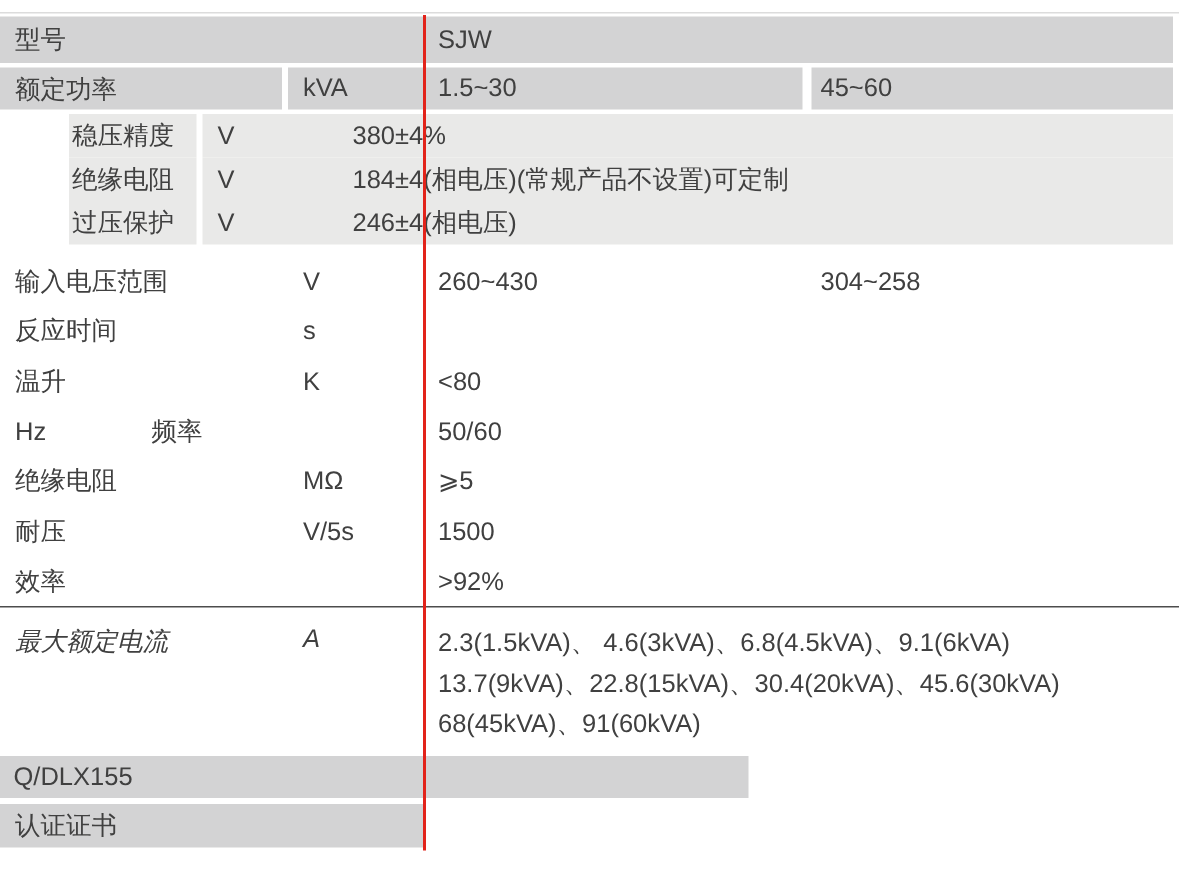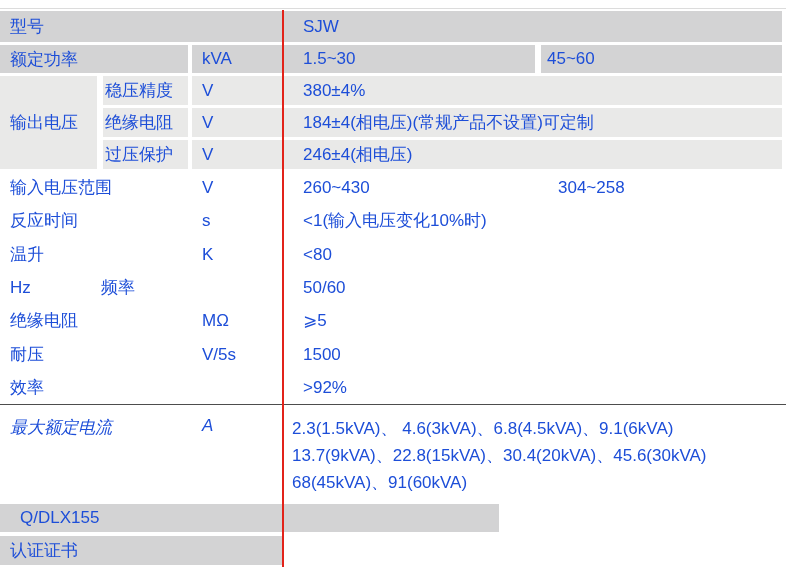--- a/index.html
+++ b/index.html
@@ -2,36 +2,36 @@
 <html><head>
 <meta charset="utf-8">
 <style>
   html,body{margin:0;padding:0;background:#ffffff;}
   #app{
     position:relative;
     width:786px;height:569px;
     background:#ffffff;
     font-family:"Liberation Sans","DejaVu Sans",sans-serif;
     font-size:17px;
-    color:#1d4ed8;
+    color:#404040;
     overflow:hidden;
   }
   .row{position:absolute;left:0;width:782px;display:flex;}
   .cell{display:flex;align-items:center;box-sizing:border-box;white-space:nowrap;overflow:visible;}
   .gray{background:#d3d3d4;}
   .light{background:#e9e9e8;}
   .pl10{padding-left:10px;}
-  .pl9{padding-left:20px;}
+  .pl9{padding-left:9px;}
   .pl6{padding-left:6px;}
   .pl2{padding-left:2px;}
   .hline{position:absolute;left:0;width:786px;height:1px;}
   .faint{background:#dcdcdc;}
   .dark{background:#4d4d4d;}
   .redline{position:absolute;left:282px;top:10px;width:2px;height:557px;background:#e2231a;z-index:10;}
-  .subcol{flex:1;display:flex;flex-direction:column;justify-content:space-between;}
+  .subcol{flex:1;display:flex;flex-direction:column;margin-left:40px;}
   .subrow{display:flex;height:29px;}
   .topalign{align-items:flex-start;font-style:italic;}
   .pt11{padding-top:11px;}
   .vlines{flex:1;box-sizing:border-box;padding-left:9px;padding-top:10px;}
   .vlines div{line-height:27px;}
   .w-span1{display:inline-block;width:255px;}
 </style>
 </head>
 <body>
 
@@ -47,21 +47,20 @@
   <div class="row" style="top:45px;height:28px">
     <div class="cell gray pl10" style="width:188px">额定功率</div>
     <div style="width:4px"></div>
     <div class="cell gray pl10" style="width:91px">kVA</div>
     <div class="cell gray pl9" style="width:252px">1.5~30</div>
     <div style="width:6px"></div>
     <div class="cell gray pl6" style="width:241px">45~60</div>
   </div>
 
   <div class="row" style="top:76px;height:93px">
-    <div class="cell light pl10" style="width:97px">输出电压</div>
     <div style="width:6px"></div>
     <div class="subcol">
       <div class="subrow">
         <div class="cell light pl2" style="width:85px">稳压精度</div>
         <div style="width:4px"></div>
         <div class="cell light pl10" style="width:91px">V</div>
         <div class="cell light pl9" style="flex:1">380±4%</div>
       </div>
       <div class="subrow">
         <div class="cell light pl2" style="width:85px">绝缘电阻</div>
@@ -83,21 +82,20 @@
     <div class="cell pl10" style="width:91px">V</div>
     <div class="cell pl9" style="flex:1">
       <span class="w-span1">260~430</span>
       <span>304~258</span>
     </div>
   </div>
 
   <div class="row" style="top:204px;height:33px">
     <div class="cell pl10" style="width:192px">反应时间</div>
     <div class="cell pl10" style="width:91px">s</div>
-    <div class="cell pl9" style="flex:1">&lt;1(输入电压变化10%时)</div>
   </div>
 
   <div class="row" style="top:238px;height:33px">
     <div class="cell pl10" style="width:192px">温升</div>
     <div class="cell pl10" style="width:91px">K</div>
     <div class="cell pl9" style="flex:1">&lt;80</div>
   </div>
 
   <div class="row" style="top:271px;height:33px">
     <div class="cell pl10" style="width:91px">Hz</div>

